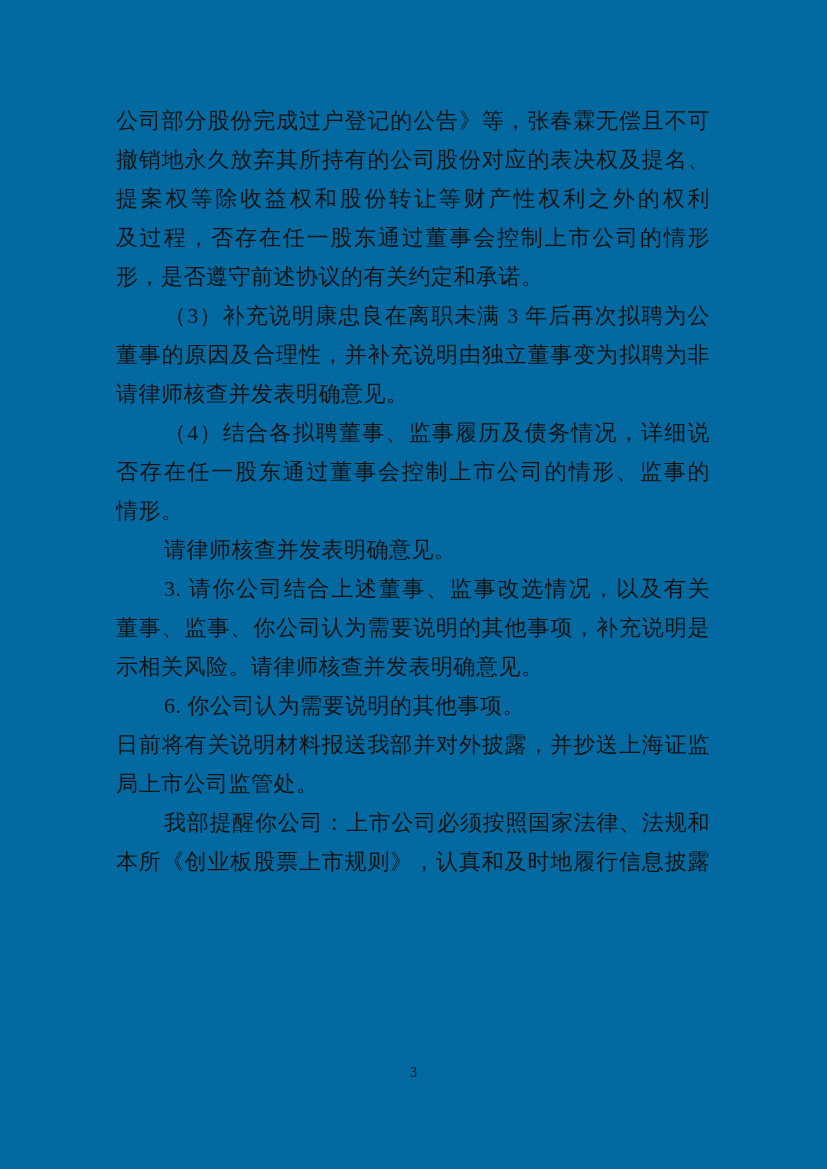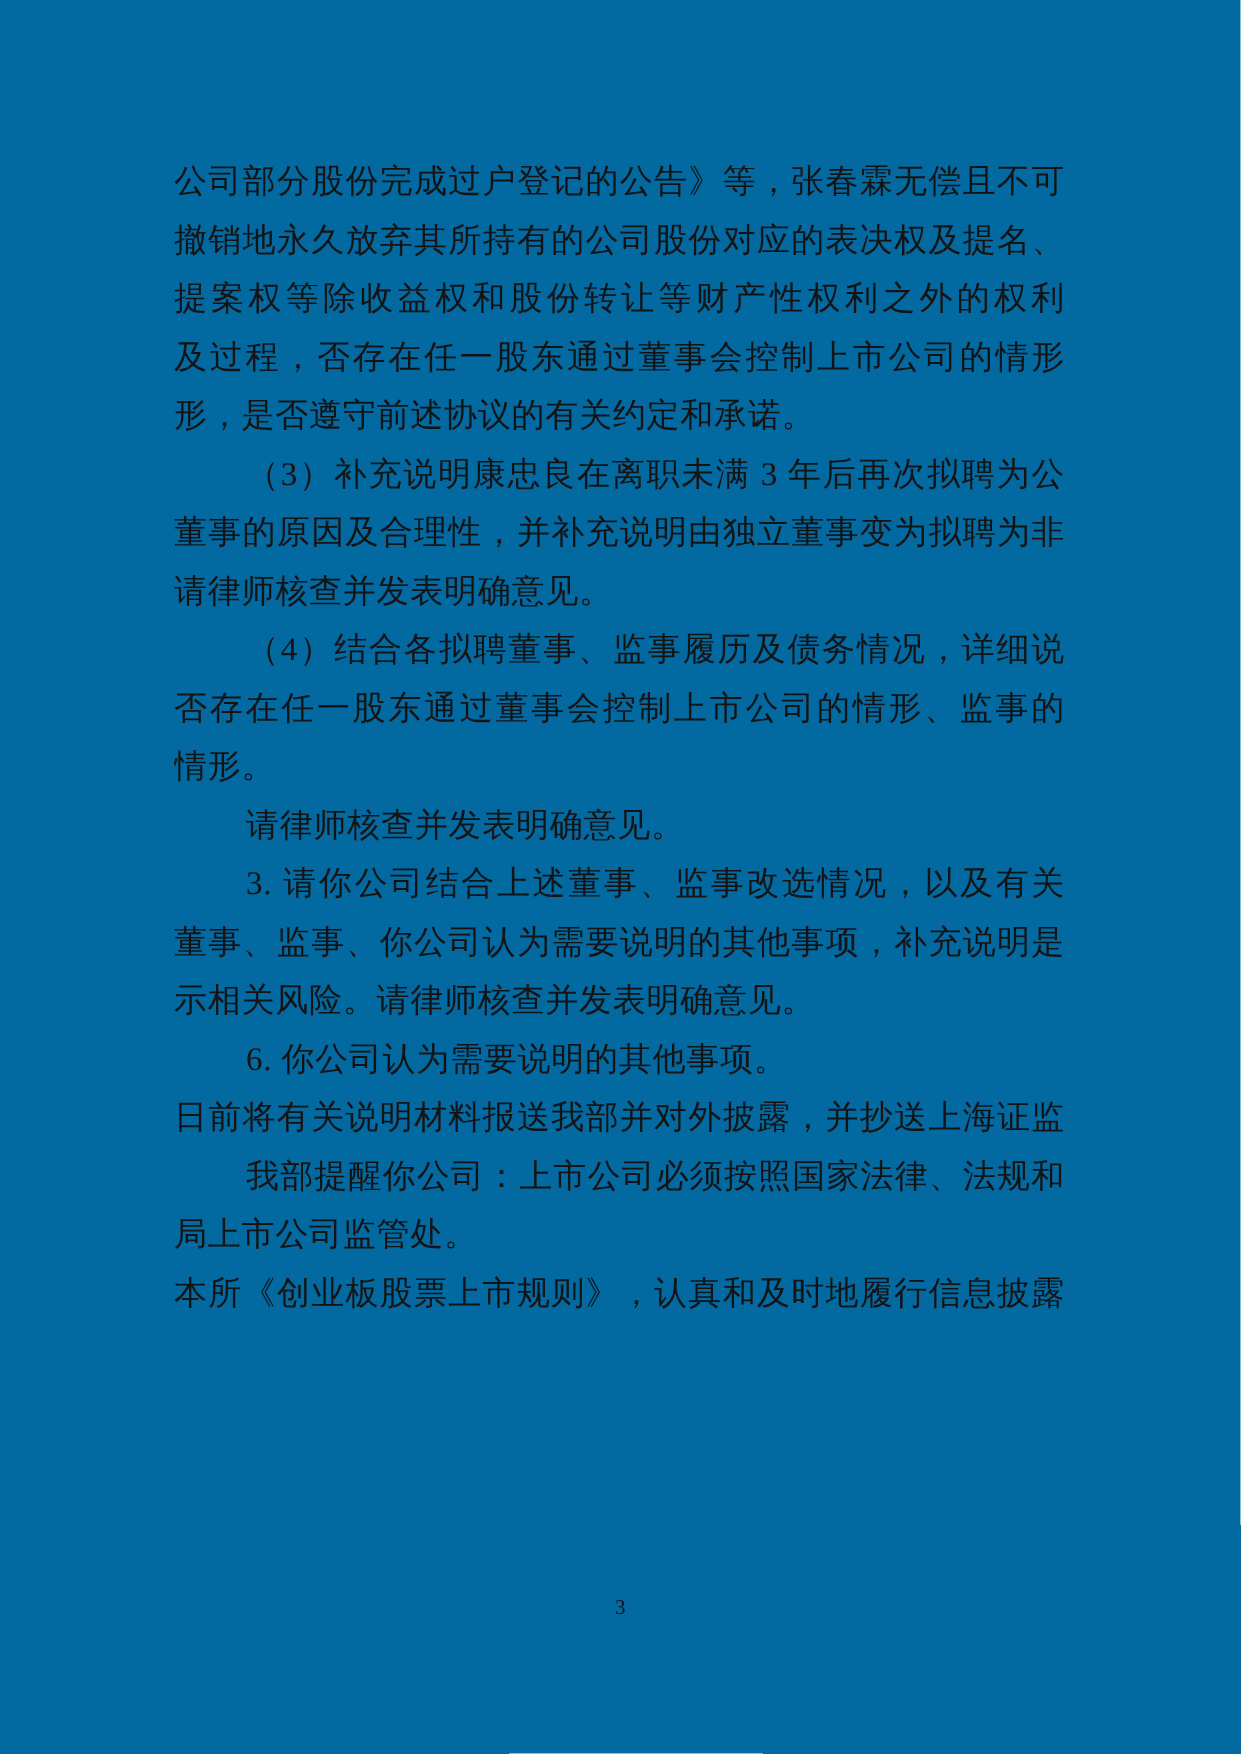--- a/index.html
+++ b/index.html
@@ -66,18 +66,18 @@
       <div class="line">请律师核查并发表明确意见。</div>
       <div class="line just indent">（4）结合各拟聘董事、监事履历及债务情况，详细说明</div>
       <div class="line just">否存在任一股东通过董事会控制上市公司的情形、监事的</div>
       <div class="line">情形。</div>
       <div class="line indent">请律师核查并发表明确意见。</div>
       <div class="line just indent">3. 请你公司结合上述董事、监事改选情况，以及有关</div>
       <div class="line just">董事、监事、你公司认为需要说明的其他事项，补充说明是</div>
       <div class="line">示相关风险。请律师核查并发表明确意见。</div>
       <div class="line indent">6. 你公司认为需要说明的其他事项。</div>
       <div class="line just">日前将有关说明材料报送我部并对外披露，并抄送上海证监</div>
+      <div class="line">局上市公司监管处。</div>
       <div class="line just indent">我部提醒你公司：上市公司必须按照国家法律、法规和</div>
-      <div class="line">局上市公司监管处。</div>
       <div class="line just">本所《创业板股票上市规则》，认真和及时地履行信息披露</div>
     </div>
   <div class="page-number">3</div>
 </div>
 
 </body></html>

